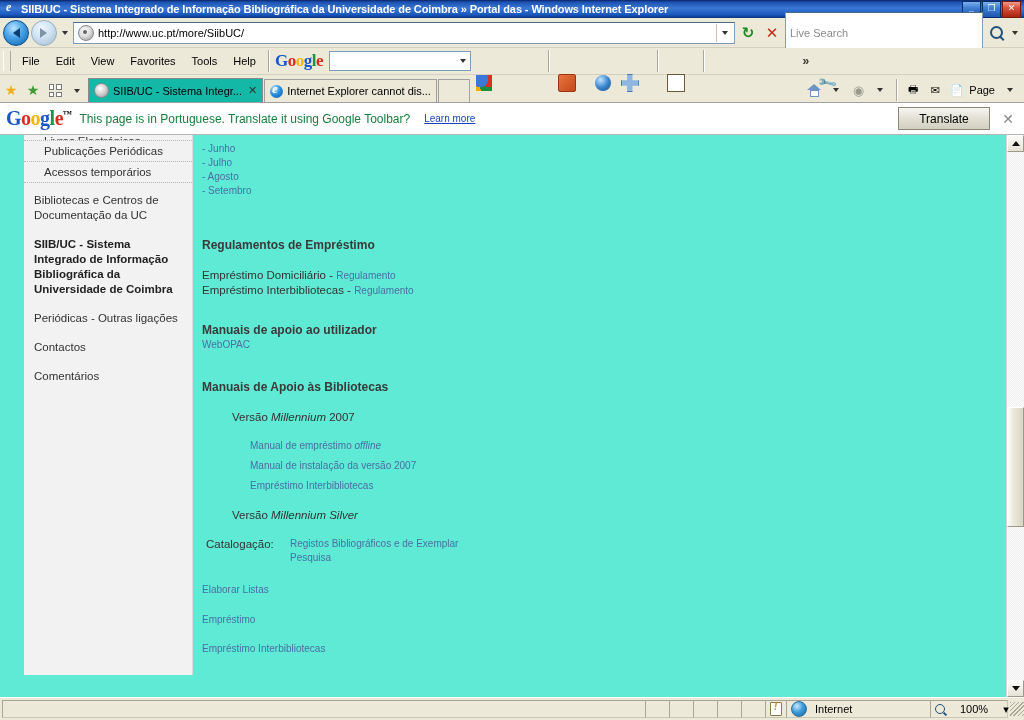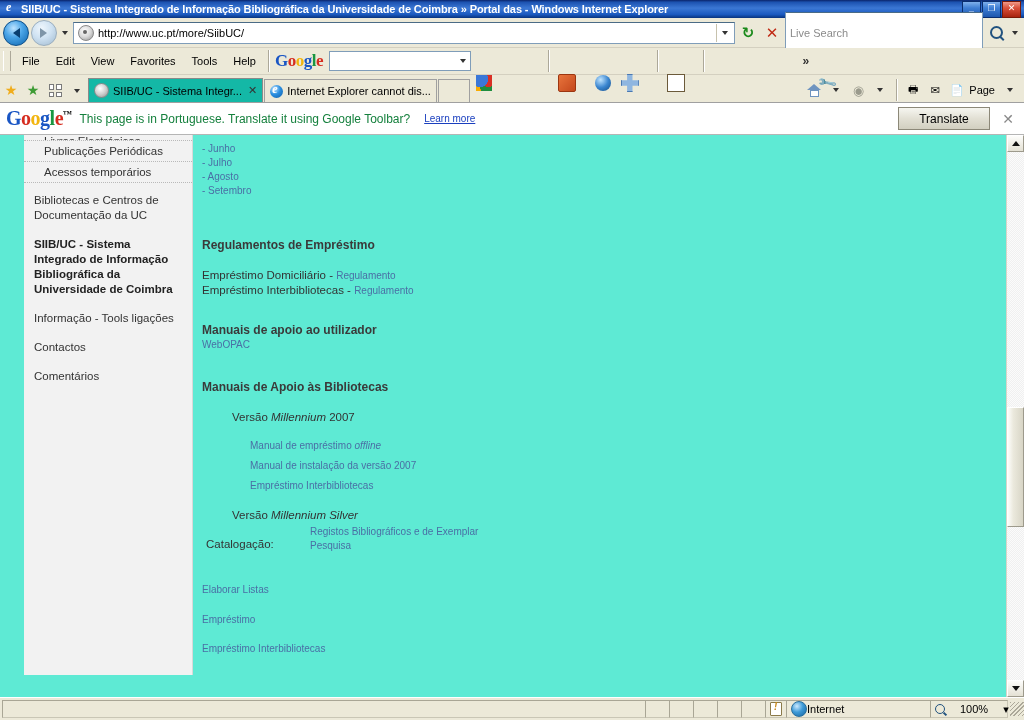--- a/index.html
+++ b/index.html
@@ -193,21 +193,21 @@
     height:22px;flex:0 0 22px;background:#ece9d8;border-top:1px solid #fff;
     display:flex;align-items:center;font-size:11px;
   }
   .st-cell{height:18px;border:1px solid #c9c6b5;border-top-color:#a9a695;border-left-color:#a9a695;
      margin:0 0 0 -1px;box-sizing:border-box;display:flex;align-items:center;padding:0 4px;}
   .st-main{flex:1;margin-left:2px;}
   .st-blank{width:25px;}
   .st-secure{width:22px;justify-content:center;}
   .lock-ic{width:12px;height:12px;background:#fff;border:1px solid #8b7a4a;position:relative;border-radius:1px;}
   .lock-ic:after{content:"!";position:absolute;left:3px;top:-2px;font-size:10px;font-weight:bold;color:#c8881a;}
-  .st-zone{width:145px;gap:0;}
+  .st-zone{width:145px;gap:8px;}
   .globe-ic{width:14px;height:14px;border-radius:50%;flex:0 0 14px;
      background:radial-gradient(circle at 35% 30%,#cbe9ff 0%,#3f9bd8 45%,#1464a0 100%);
      border:1px solid #2a6f9e;}
   .st-zoom{width:78px;gap:15px;}
   .zoom-ic{display:inline-block;width:8px;height:8px;border:1.5px solid #21527f;border-radius:50%;position:relative;flex:0 0 8px;}
   .zoom-ic:after{content:"";position:absolute;width:2px;height:4px;background:#21527f;right:-2px;bottom:-3px;transform:rotate(-45deg);}
   .grip-corner{width:14px;height:14px;margin-left:2px;
     background:repeating-linear-gradient(135deg,#aca899 0 1px,transparent 1px 3px);}
 </style>
 </head>
@@ -369,21 +369,21 @@
 
   <div class="viewport">
     <div class="content">
 
       <div class="sidebar">
         <div class="sb-sub clipped">Livros Electrónicos</div>
         <div class="sb-sub">Publicações Periódicas</div>
         <div class="sb-sub">Acessos temporários</div>
         <div class="sb-item" style="padding-top:10px;">Bibliotecas e Centros de Documentação da UC</div>
         <div class="sb-item bold">SIIB/UC - Sistema Integrado de Informação Bibliográfica da Universidade de Coimbra</div>
-        <div class="sb-item">Informação - Tools ligações</div>
+        <div class="sb-item">Periódicas - Outras ligações</div>
         <div class="sb-item">Contactos</div>
         <div class="sb-item">Comentários</div>
       </div>
 
       <div class="main">
 
         <div style="position:absolute;top:7px;left:0;">
           <div class="m-link">- Junho</div>
           <div class="m-link">- Julho</div>
           <div class="m-link">- Agosto</div>
@@ -414,21 +414,21 @@
           <div class="m-link" style="margin-bottom:6px;"><span>Manual de empréstimo </span><span class="italic">offline</span></div>
           <div class="m-link" style="margin-bottom:6px;">Manual de instalação da versão 2007</div>
           <div class="m-link">Empréstimo Interbibliotecas</div>
         </div>
 
         <div class="m-text" style="position:absolute;top:373px;left:30px;">
           <span>Versão </span><span class="italic">Millennium Silver</span>
         </div>
 
         <div class="m-text" style="position:absolute;top:402px;left:4px;">Catalogação:</div>
-        <div style="position:absolute;top:390px;left:88px;margin-left:20px;">
+        <div style="position:absolute;top:402px;left:88px;">
           <div class="m-link">Registos Bibliográficos e de Exemplar</div>
           <div class="m-link">Pesquisa</div>
         </div>
 
         <div class="m-link" style="position:absolute;top:448px;left:0;">Elaborar Listas</div>
         <div class="m-link" style="position:absolute;top:478px;left:0;">Empréstimo</div>
         <div class="m-link" style="position:absolute;top:507px;left:0;">Empréstimo Interbibliotecas</div>
 
       </div>
     </div>

